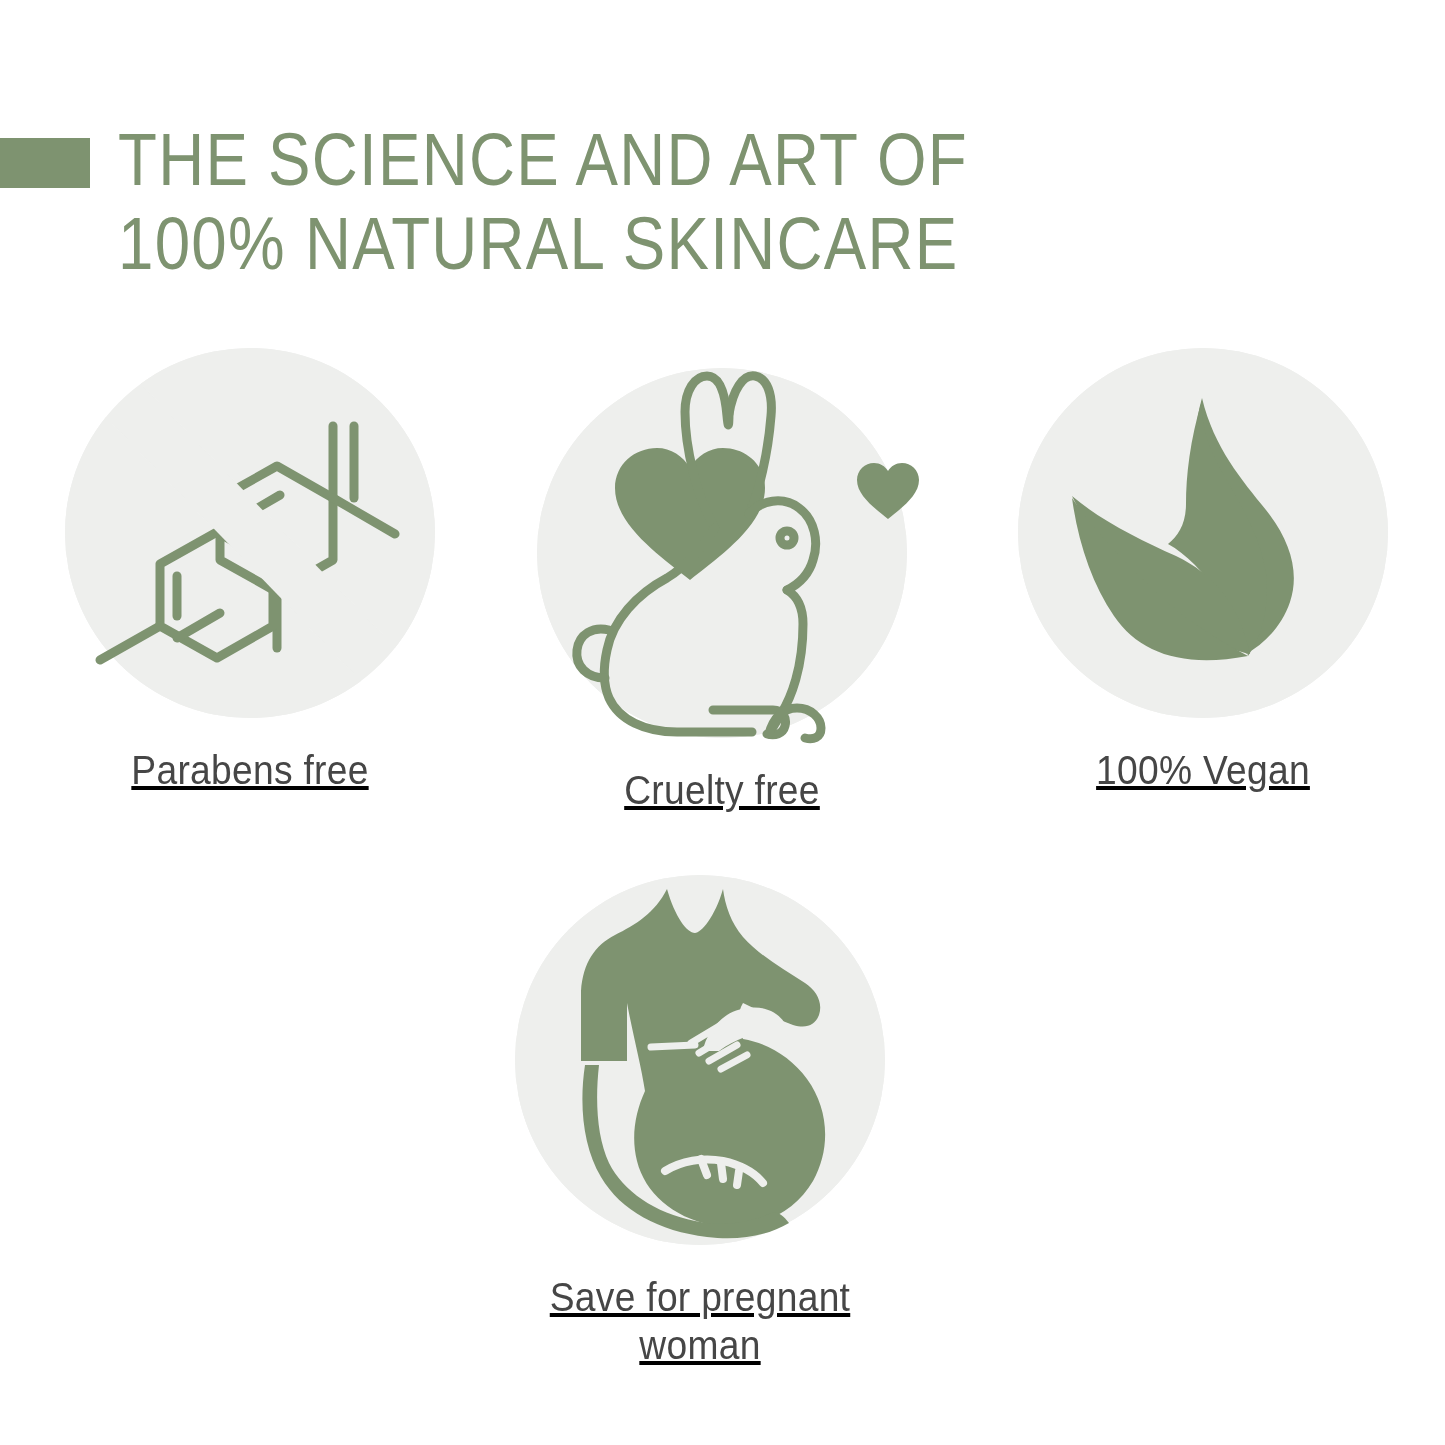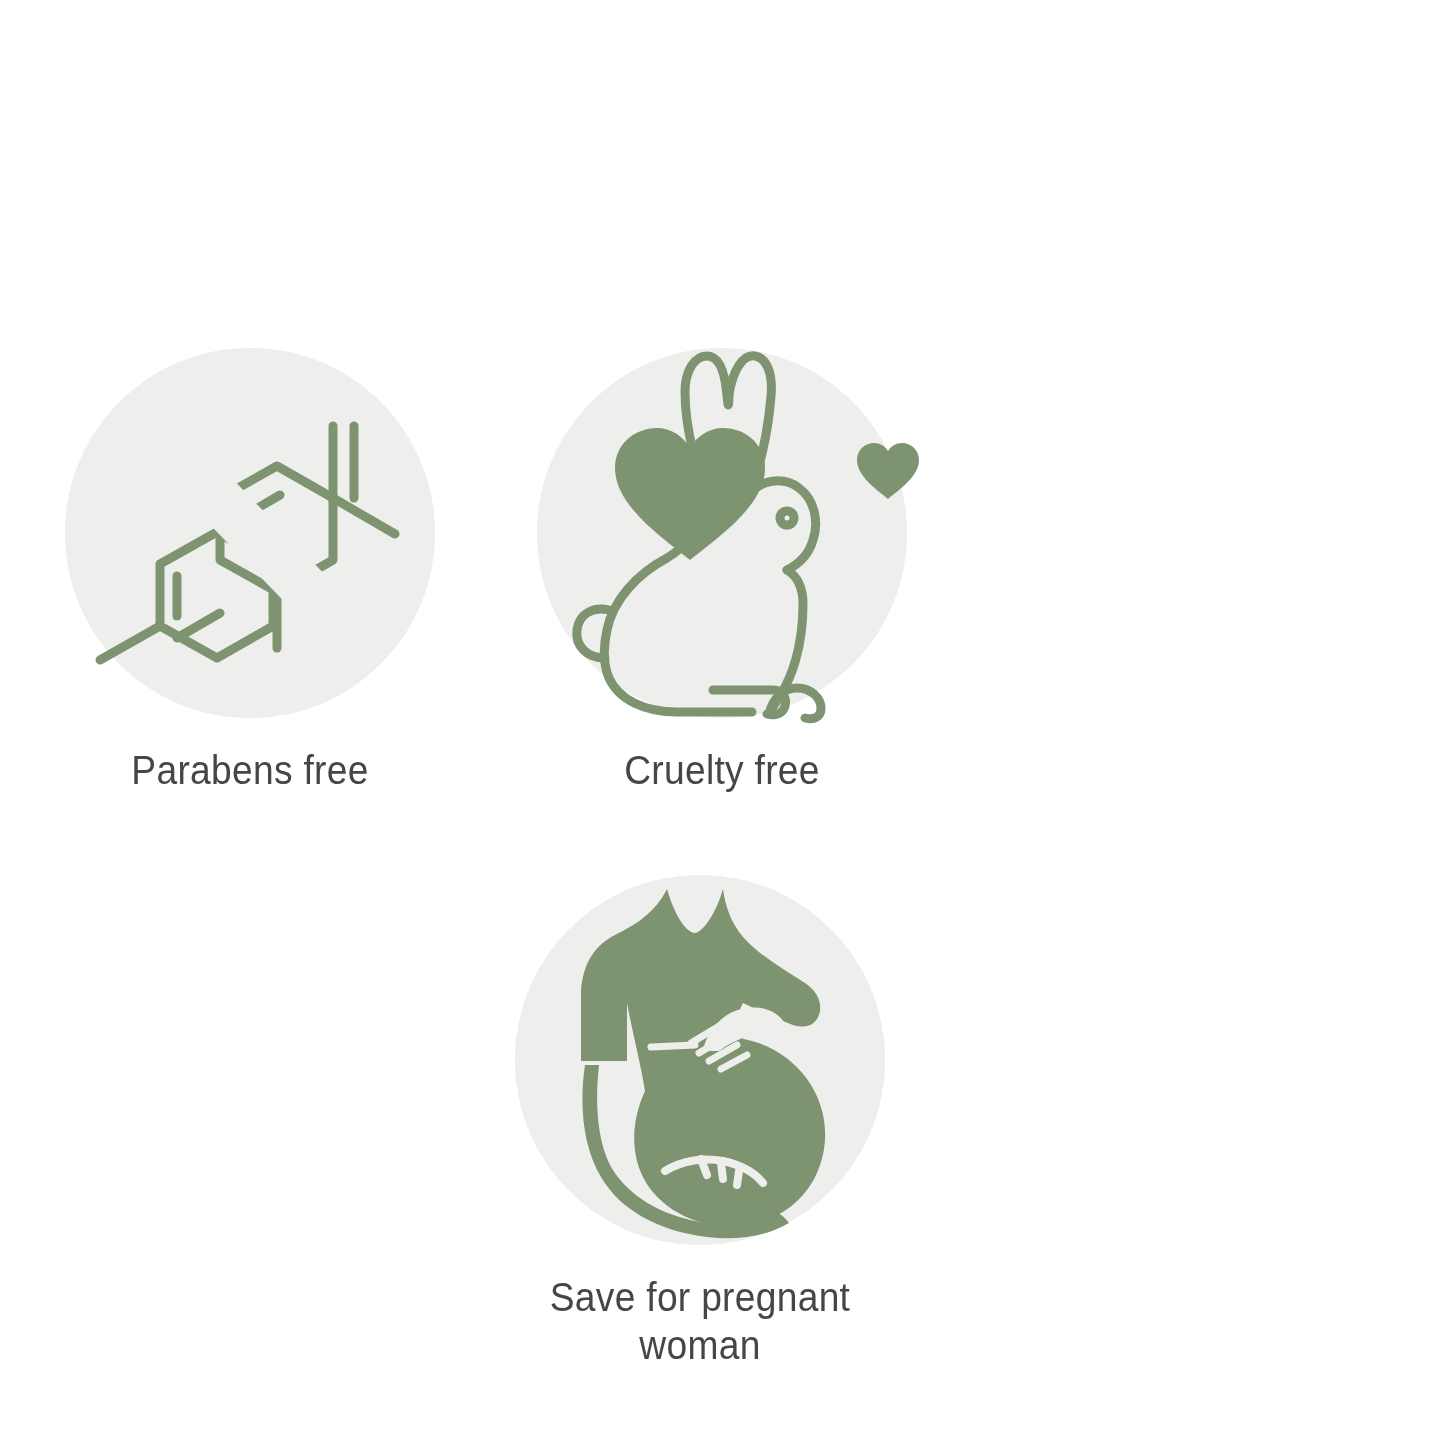--- a/index.html
+++ b/index.html
@@ -49,20 +49,21 @@
     transform-origin: left top;
     white-space: nowrap;
   }
   #title .tline { display: block; }
 
   
   .badge {
     position: absolute;
     width: 400px;
     text-align: center;
+    text-decoration: underline;
   }
   .badge-circle {
     position: relative;
     width: 370px;
     height: 370px;
     margin: 0 auto;
     border-radius: 50%;
     background: #eeefed;
     overflow: visible;
   }
@@ -79,29 +80,36 @@
     color: #464646;
     font-family: "Liberation Sans Narrow", "Liberation Sans", sans-serif;
     font-size: 40px;
     font-weight: 400;
     line-height: 48px;
     letter-spacing: 0.3px;
     transform: scaleX(0.93);
   }
 
   #badge-parabens { left: 50px;  top: 348px; }
-  #badge-cruelty  { left: 522px; top: 348px; }
+  #badge-cruelty  { left: 522px; top: 368px; }
   #badge-vegan    { left: 1003px;top: 348px; }
   #badge-pregnant { left: 500px; top: 875px; }
 </style>
 </head>
 <body>
 
 <div id="page">
 
+  <div id="header">
+    <div id="accent-bar"></div>
+    <div id="title">
+      <span class="tline">THE SCIENCE AND ART OF</span>
+      <span class="tline">100% NATURAL SKINCARE</span>
+    </div>
+  </div>
 
   <div class="badge" id="badge-parabens">
     <div class="badge-circle">
       <svg viewBox="0 0 370 370">
         <defs>
           <clipPath id="clipCircle1">
             <circle cx="185" cy="185" r="185"></circle>
           </clipPath>
           <mask id="slashMask">
             <rect x="-60" y="-60" width="490" height="490" fill="#fff"></rect>
@@ -212,20 +220,59 @@
                    C 274 340, 284 350, 284 360
                    C 284 370, 276 372, 268 370"></path>
 
           <circle cx="250" cy="170" r="7"></circle>
         </g>
       </svg>
     </div>
     <div class="badge-label">Cruelty free</div>
   </div>
 
+  <div class="badge" id="badge-vegan">
+    <div class="badge-circle">
+      <svg viewBox="0 0 370 370">
+        <circle cx="185" cy="185" r="185" fill="#eeefed"></circle>
+        <g fill="#7e9370">
+
+          <path d="M 184 50
+                   C 196 100, 224 132, 248 162
+                   C 272 192, 282 224, 272 254
+                   C 264 278, 246 296, 228 306
+                   C 242 280, 248 250, 240 220
+                   C 232 190, 212 164, 196 140
+                   C 182 118, 172 90, 184 50 Z"></path>
+
+          <path d="M 184 52
+                   C 172 92, 168 128, 168 156
+                   C 168 176, 160 188, 150 196
+                   C 168 206, 186 224, 200 246
+                   C 216 272, 228 296, 230 308
+                   C 244 288, 252 258, 248 226
+                   C 243 188, 220 152, 204 124
+                   C 190 100, 182 74, 184 52 Z"></path>
+
+          <path d="M 54 148
+                   C 82 172, 122 192, 158 208
+                   C 196 226, 222 258, 232 306
+                   C 212 302, 180 288, 150 266
+                   C 112 238, 78 198, 54 148 Z"></path>
+
+          <path d="M 54 150
+                   C 60 194, 74 236, 96 268
+                   C 122 306, 166 320, 230 308
+                   C 200 292, 168 272, 140 246
+                   C 108 216, 76 182, 54 150 Z"></path>
+        </g>
+      </svg>
+    </div>
+    <div class="badge-label">100% Vegan</div>
+  </div>
 
   <div class="badge" id="badge-pregnant">
     <div class="badge-circle">
       <svg viewBox="0 0 370 370">
         <circle cx="185" cy="185" r="185" fill="#eeefed"></circle>
 
         <g fill="#7e9370">
 
           <path d="M 152 14
                    C 140 38, 120 50, 100 60

